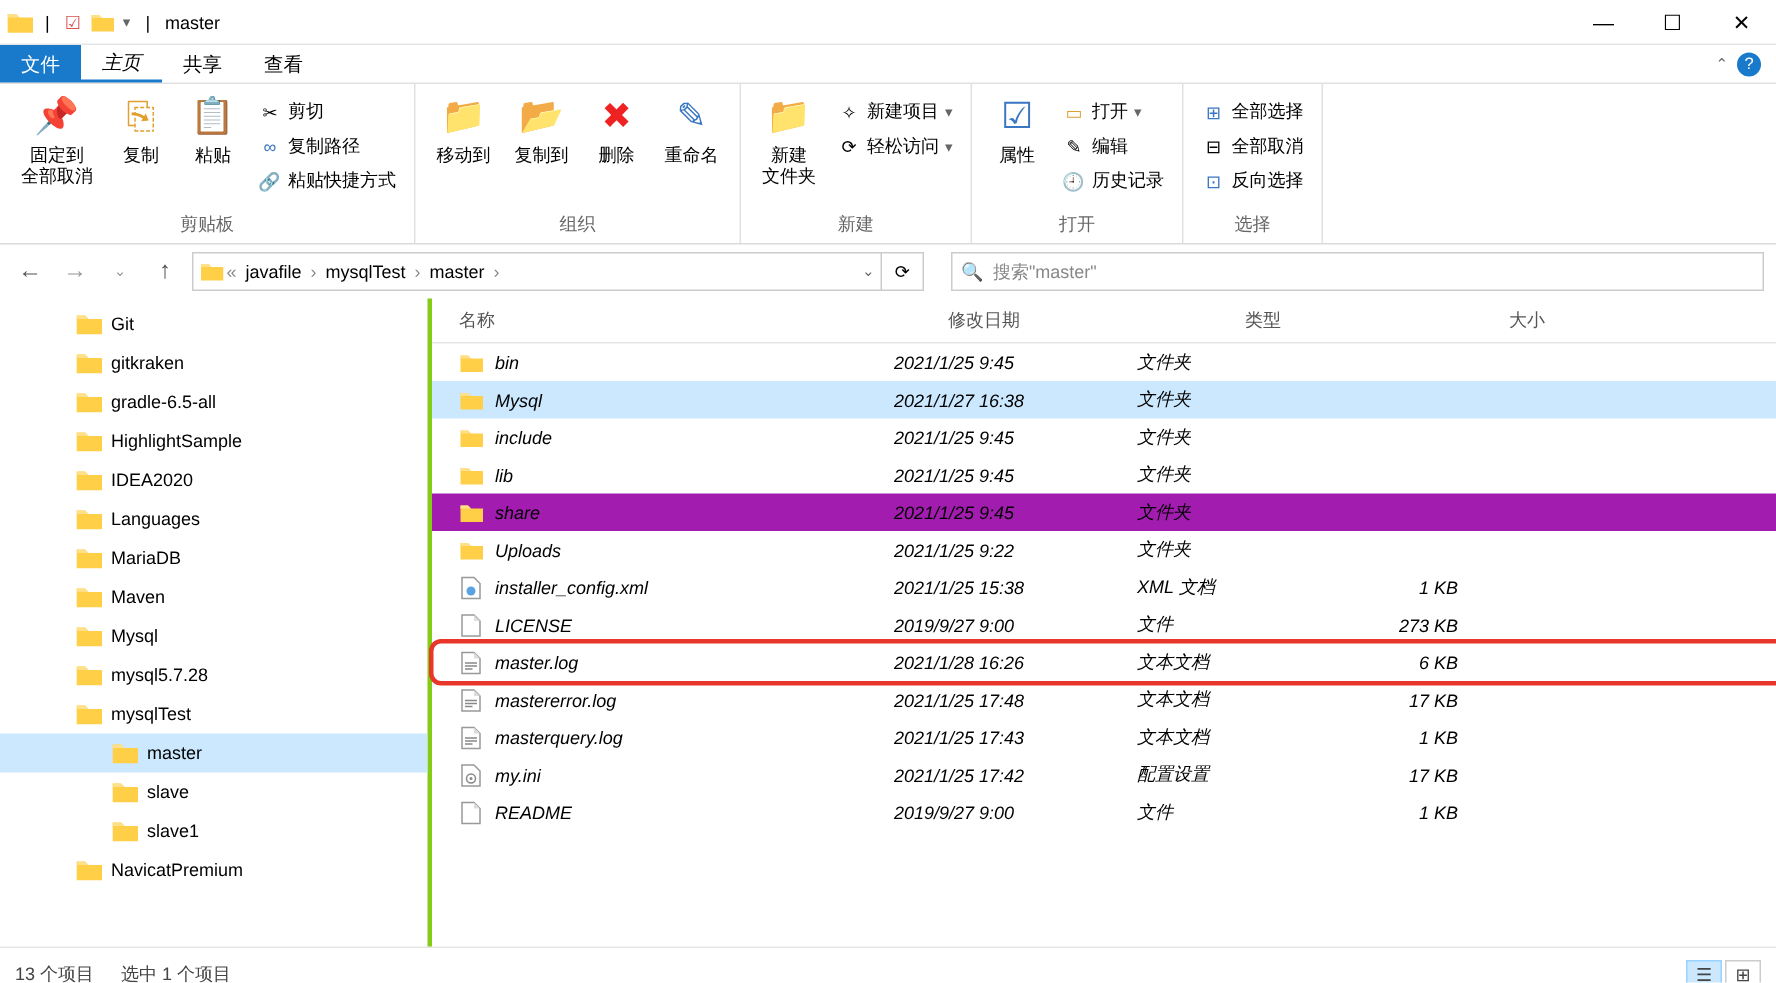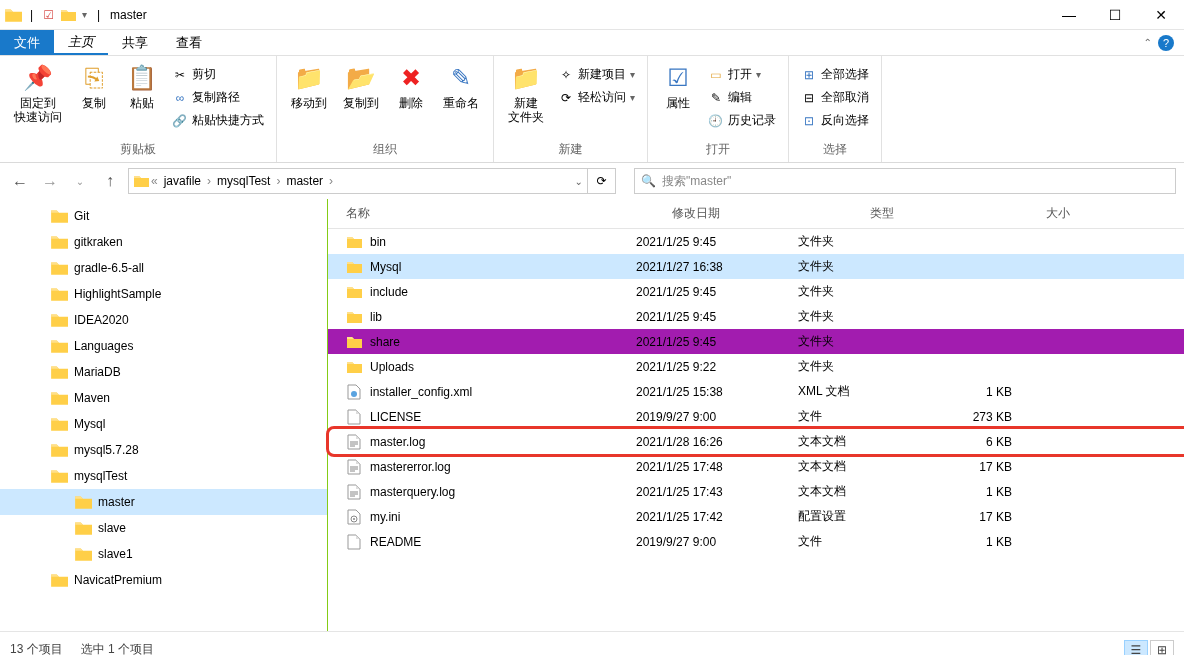--- a/index.html
+++ b/index.html
@@ -33,32 +33,32 @@
 .navbar { height: 36px; display: flex; align-items: center; padding: 4px 8px; gap: 6px; }
 .navbar .nav-arrow { width: 24px; height: 24px; display: flex; align-items: center; justify-content: center; color: #999; font-size: 16px; }
 .navbar .nav-arrow.active { color: #555; }
 .navbar .addr { flex: 0 0 460px; height: 26px; border: 1px solid #ccc; display: flex; align-items: center; padding: 0 4px; gap: 2px; }
 .navbar .addr .crumb { padding: 0 4px; cursor: pointer; }
 .navbar .addr .sep { color: #888; }
 .navbar .refresh { width: 28px; height: 26px; border: 1px solid #ccc; border-left: none; display: flex; align-items: center; justify-content: center; margin-left: -6px; }
 .navbar .search { flex: 1; height: 26px; border: 1px solid #ccc; display: flex; align-items: center; padding: 0 6px; color: #888; gap: 6px; margin-left: 12px; }
 
 .content { display: flex; height: 432px; }
-.tree { width: 328px; border-right: 1px solid #84cc16; overflow-y: auto; padding: 4px 0; position: relative; text-align: right; }
+.tree { width: 288px; border-right: 3px solid #84cc16; overflow-y: auto; padding: 4px 0; position: relative; text-align: right; }
 .tree::-webkit-scrollbar { width: 16px; }
 .tree::-webkit-scrollbar-thumb { background: #c2c2c2; }
 .tree-item { display: flex; align-items: center; height: 26px; padding-left: 50px; gap: 6px; cursor: pointer; }
 .tree-item.indent { padding-left: 74px; }
 .tree-item.selected { background: #cce8ff; }
 .tree-item .fico { width: 18px; height: 18px; }
 
 .files { flex: 1; display: flex; flex-direction: column; position: relative; }
 .files .header { display: flex; height: 30px; align-items: center; border-bottom: 1px solid #e5e5e5; color: #555; padding-left: 10px; gap: 36px; }
 .files .header .col { padding: 0 8px; }
-.files .rows { flex: 1; }
+.files .rows { flex: 1; font-style: italic; }
 .file-row { display: flex; align-items: center; height: 25px; padding-left: 10px; position: relative; }
 .file-row.selected { background: #cce8ff; }
 .file-row.highlighted { background: #a21caf; }
 .file-row .col { padding: 0 8px; white-space: nowrap; overflow: hidden; text-overflow: ellipsis; }
 .col-name { width: 290px; display: flex; align-items: center; gap: 8px; }
 .col-date { width: 162px; }
 .col-type { width: 140px; }
 .col-size { width: 90px; text-align: right; }
 .fico-s { width: 16px; height: 16px; flex-shrink: 0; }
 
@@ -136,21 +136,21 @@
       <span style="background:#1979ca;color:#fff;border-radius:50%;width:16px;height:16px;display:inline-flex;align-items:center;justify-content:center;font-size:11px">?</span>
     </div>
 </div>
 
 <div class="ribbon">
   <div class="group">
     <div class="controls">
       <div class="rbtn-lg">
           <span class="ico">📌</span>
           <span style="white-space:pre">固定到
-快速访问</span>
+全部取消</span>
         </div>
       <div class="rbtn-lg">
           <span class="ico" style="color:#e0a030">⎘</span>
           <span>复制</span>
         </div>
       <div class="rbtn-lg">
           <span class="ico" style="color:#c0a050">📋</span>
           <span>粘贴</span>
         </div>
       <div class="vstack" style="margin-top:4px">

